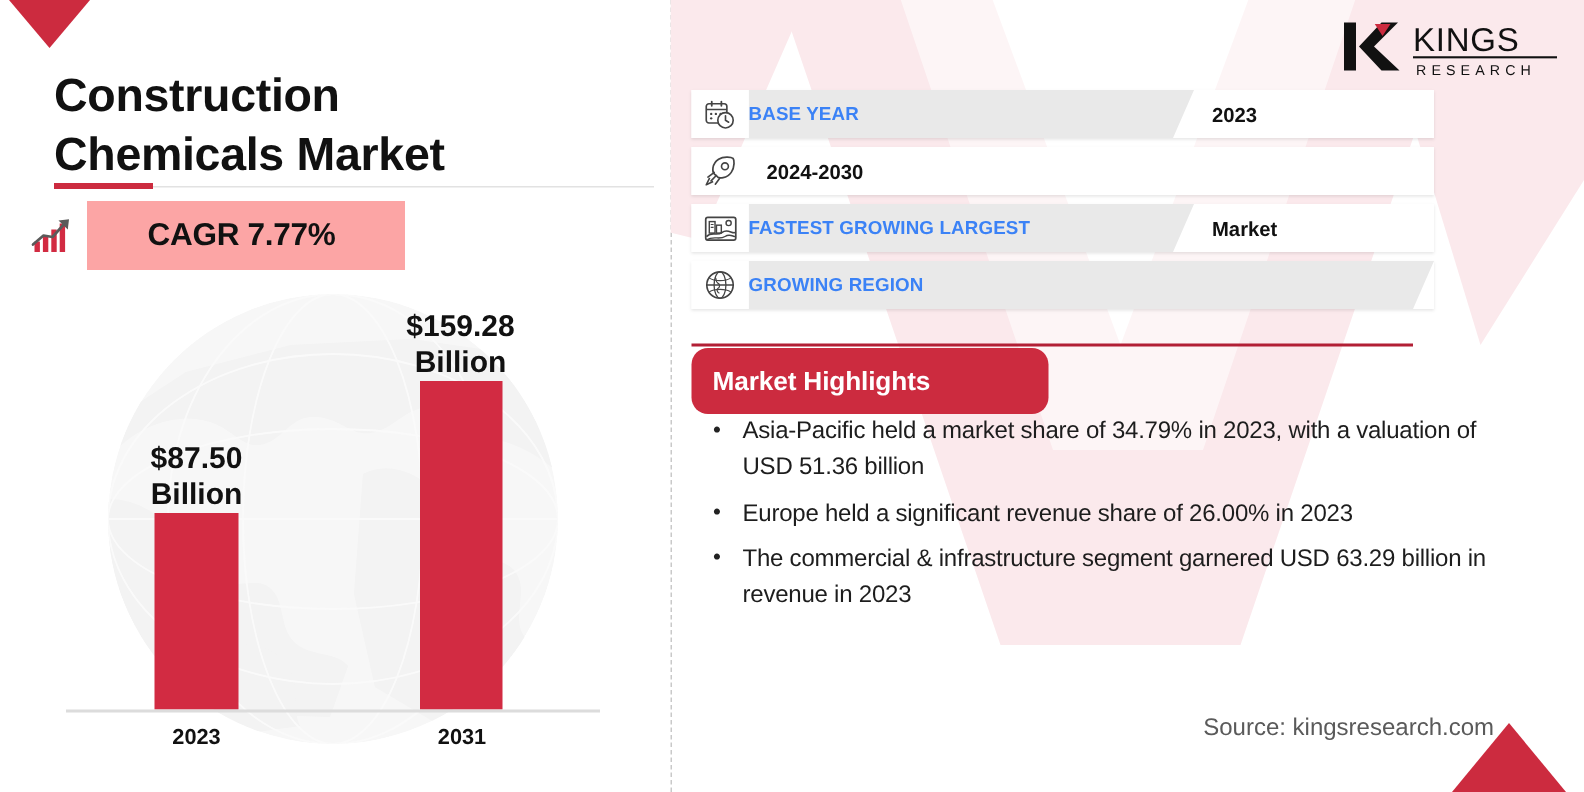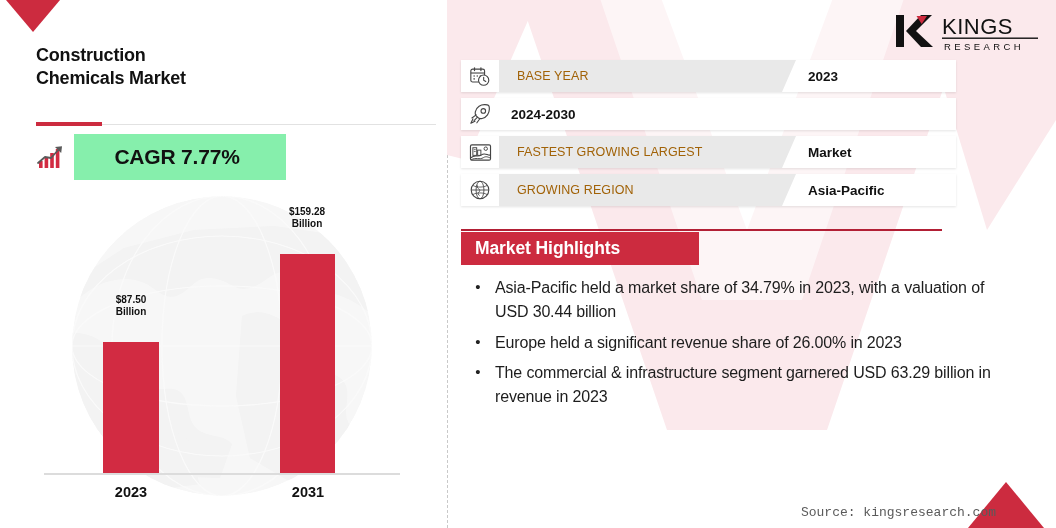--- a/index.html
+++ b/index.html
@@ -34,48 +34,48 @@
   
   .left{position:absolute;left:0;top:0;width:447px;height:528px;overflow:hidden;}
 
   .globe-wm{
     position:absolute;left:44px;top:196px;width:356px;height:300px;
     opacity:.85;pointer-events:none;
   }
 
   .title{
     position:absolute;left:36px;top:44px;width:340px;
-    font-size:18px;font-weight:bold;color:#111;line-height:1.26;
+    font-size:31px;font-weight:bold;color:#111;line-height:1.26;
     letter-spacing:-.2px;
   }
 
   .rule-wrap{position:absolute;left:36px;top:122px;width:400px;height:4px;}
   .rule-gray{position:absolute;left:0;top:1.5px;width:400px;height:1px;background:#e2e2e2;}
   .rule-red{position:absolute;left:0;top:0;width:66px;height:4px;background:#CC2B3F;}
 
   .cagr-badge{
-    position:absolute;left:28px;top:134px;
-    width:258px;height:46px;background:#86efac;
+    position:absolute;left:12px;top:134px;
+    width:258px;height:46px;background:#fca5a5;
     display:flex;align-items:center;
   }
   .cagr-icon-box{
     width:46px;height:46px;background:#fff;flex:0 0 46px;
     display:flex;align-items:center;justify-content:center;
   }
   .cagr-text{
     flex:1;text-align:center;font-size:21px;font-weight:bold;color:#111;
     letter-spacing:-.2px;padding-right:6px;
   }
 
   
   .chart{position:absolute;left:0;top:196px;width:447px;height:320px;}
   .axis-line{position:absolute;left:44px;top:277px;width:356px;height:1.5px;background:#dcdcdc;}
   .bar{position:absolute;background:#D22B42;bottom:43px;}
   .bar-lbl{
-    position:absolute;text-align:center;font-size:10px;font-weight:bold;
+    position:absolute;text-align:center;font-size:20px;font-weight:bold;
     color:#111;line-height:1.2;
   }
   .x-lbl{
     position:absolute;top:288px;text-align:center;font-size:14.5px;
     font-weight:bold;color:#111;
   }
 
   
   .right{position:absolute;left:447px;top:0;width:609px;height:528px;overflow:hidden;}
 
@@ -97,52 +97,52 @@
   .row-label-wrap{
     flex:1;position:relative;display:flex;align-items:center;
   }
   .row-label-bg{
     position:absolute;left:0;top:0;bottom:0;right:0;
     background:#e9e9e9;
     -webkit-clip-path:polygon(0 0,100% 0,calc(100% - 14px) 100%,0 100%);
     clip-path:polygon(0 0,100% 0,calc(100% - 14px) 100%,0 100%);
   }
   .row-label{
-    position:relative;font-size:12.5px;font-weight:normal;color:#a16207;
-    letter-spacing:.1px;padding-left:18px;
+    position:relative;font-size:12.5px;font-weight:bold;color:#3b82f6;
+    letter-spacing:.1px;padding-left:0;
   }
   .row-value-wrap{
     flex:0 0 160px;background:#fff;display:flex;align-items:center;
   }
   .row-value{font-size:13.5px;font-weight:bold;color:#111;padding-left:12px;}
 
   .hl-topline{position:absolute;left:14px;top:229px;width:481px;height:2px;background:#B21F35;}
   .hl-banner{
-    position:absolute;left:14px;top:232px;width:238px;height:33px;
-    background:#CC2B3F;display:flex;align-items:center;
+    position:absolute;left:14px;top:232px;width:238px;height:44px;
+    background:#CC2B3F;display:flex;align-items:center;border-radius:11px;
   }
   .hl-banner-text{
     color:#fff;font-size:17.5px;font-weight:bold;padding-left:14px;letter-spacing:-.1px;
   }
 
   .bullets{position:absolute;left:14px;top:276px;width:550px;}
   .bullet{
     display:flex;margin-bottom:6px;
   }
   .bullet-dot{
     flex:0 0 34px;text-align:center;font-size:15px;color:#222;line-height:1.52;
   }
   .bullet-text{
     flex:1;font-size:16px;color:#1d1d1d;line-height:1.52;
     letter-spacing:-.15px;max-width:500px;
   }
 
   .source{
-    position:absolute;right:60px;bottom:8px;
-    font-size:13px;color:#5a5a5a;font-family:Liberation Mono, monospace;
+    position:absolute;right:60px;bottom:33px;
+    font-size:16px;color:#5a5a5a;
   }
 </style>
 </head>
 <body>
 
 <div class="page">
 
   <div class="tri-tl"></div>
   <div class="tri-br"></div>
 
@@ -312,35 +312,32 @@
             <line x1="2.4" y1="12" x2="21.6" y2="12" stroke="#444" stroke-width=".95"></line>
             <path d="M4.2 7 C8 9.4 16 9.4 19.8 7" fill="none" stroke="#444" stroke-width=".85"></path>
             <path d="M4.2 17 C8 14.6 16 14.6 19.8 17" fill="none" stroke="#444" stroke-width=".85"></path>
             <path d="M8.5 6.5 C9.8 8 8.6 9.8 10.4 10.6 C12.2 11.4 12 13.6 10.6 14.4 C9.2 15.2 10 17.4 11.6 18" fill="none" stroke="#444" stroke-width=".9"></path>
           </svg>
         </div>
         <div class="row-label-wrap">
           <div class="row-label-bg"></div>
           <div class="row-label">GROWING REGION</div>
         </div>
-        <div class="row-value-wrap">
-          <div class="row-value">Asia-Pacific</div>
-        </div>
       </div>
     </div>
 
     <div class="hl-topline"></div>
     <div class="hl-banner">
       <div class="hl-banner-text">Market Highlights</div>
     </div>
 
     <div class="bullets">
       <div class="bullet">
         <div class="bullet-dot">•</div>
-        <div class="bullet-text">Asia-Pacific held a market share of 34.79% in 2023, with a valuation of USD 30.44 billion</div>
+        <div class="bullet-text">Asia-Pacific held a market share of 34.79% in 2023, with a valuation of USD 51.36 billion</div>
       </div>
       <div class="bullet">
         <div class="bullet-dot">•</div>
         <div class="bullet-text">Europe held a significant revenue share of 26.00% in 2023</div>
       </div>
       <div class="bullet">
         <div class="bullet-dot">•</div>
         <div class="bullet-text">The commercial &amp; infrastructure segment garnered USD 63.29 billion in revenue in 2023</div>
       </div>
     </div>

